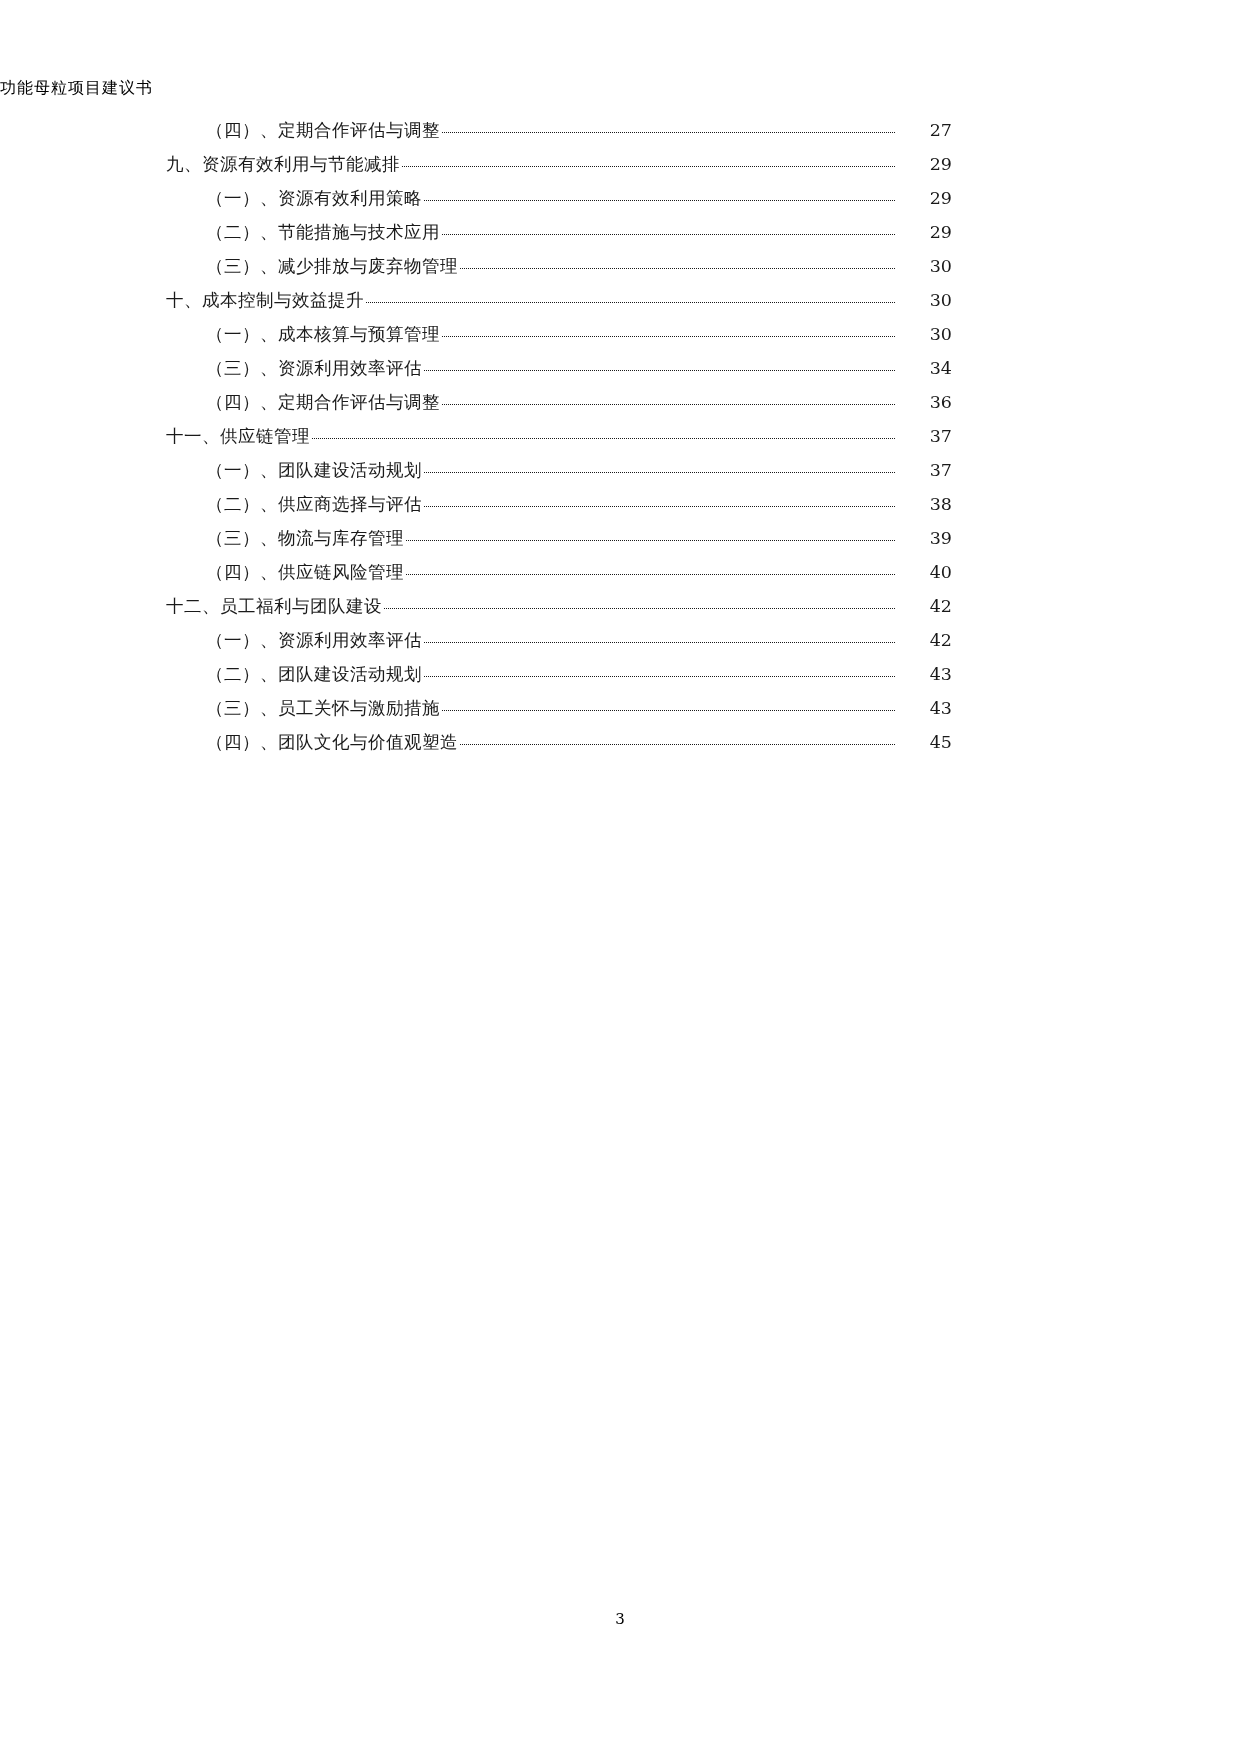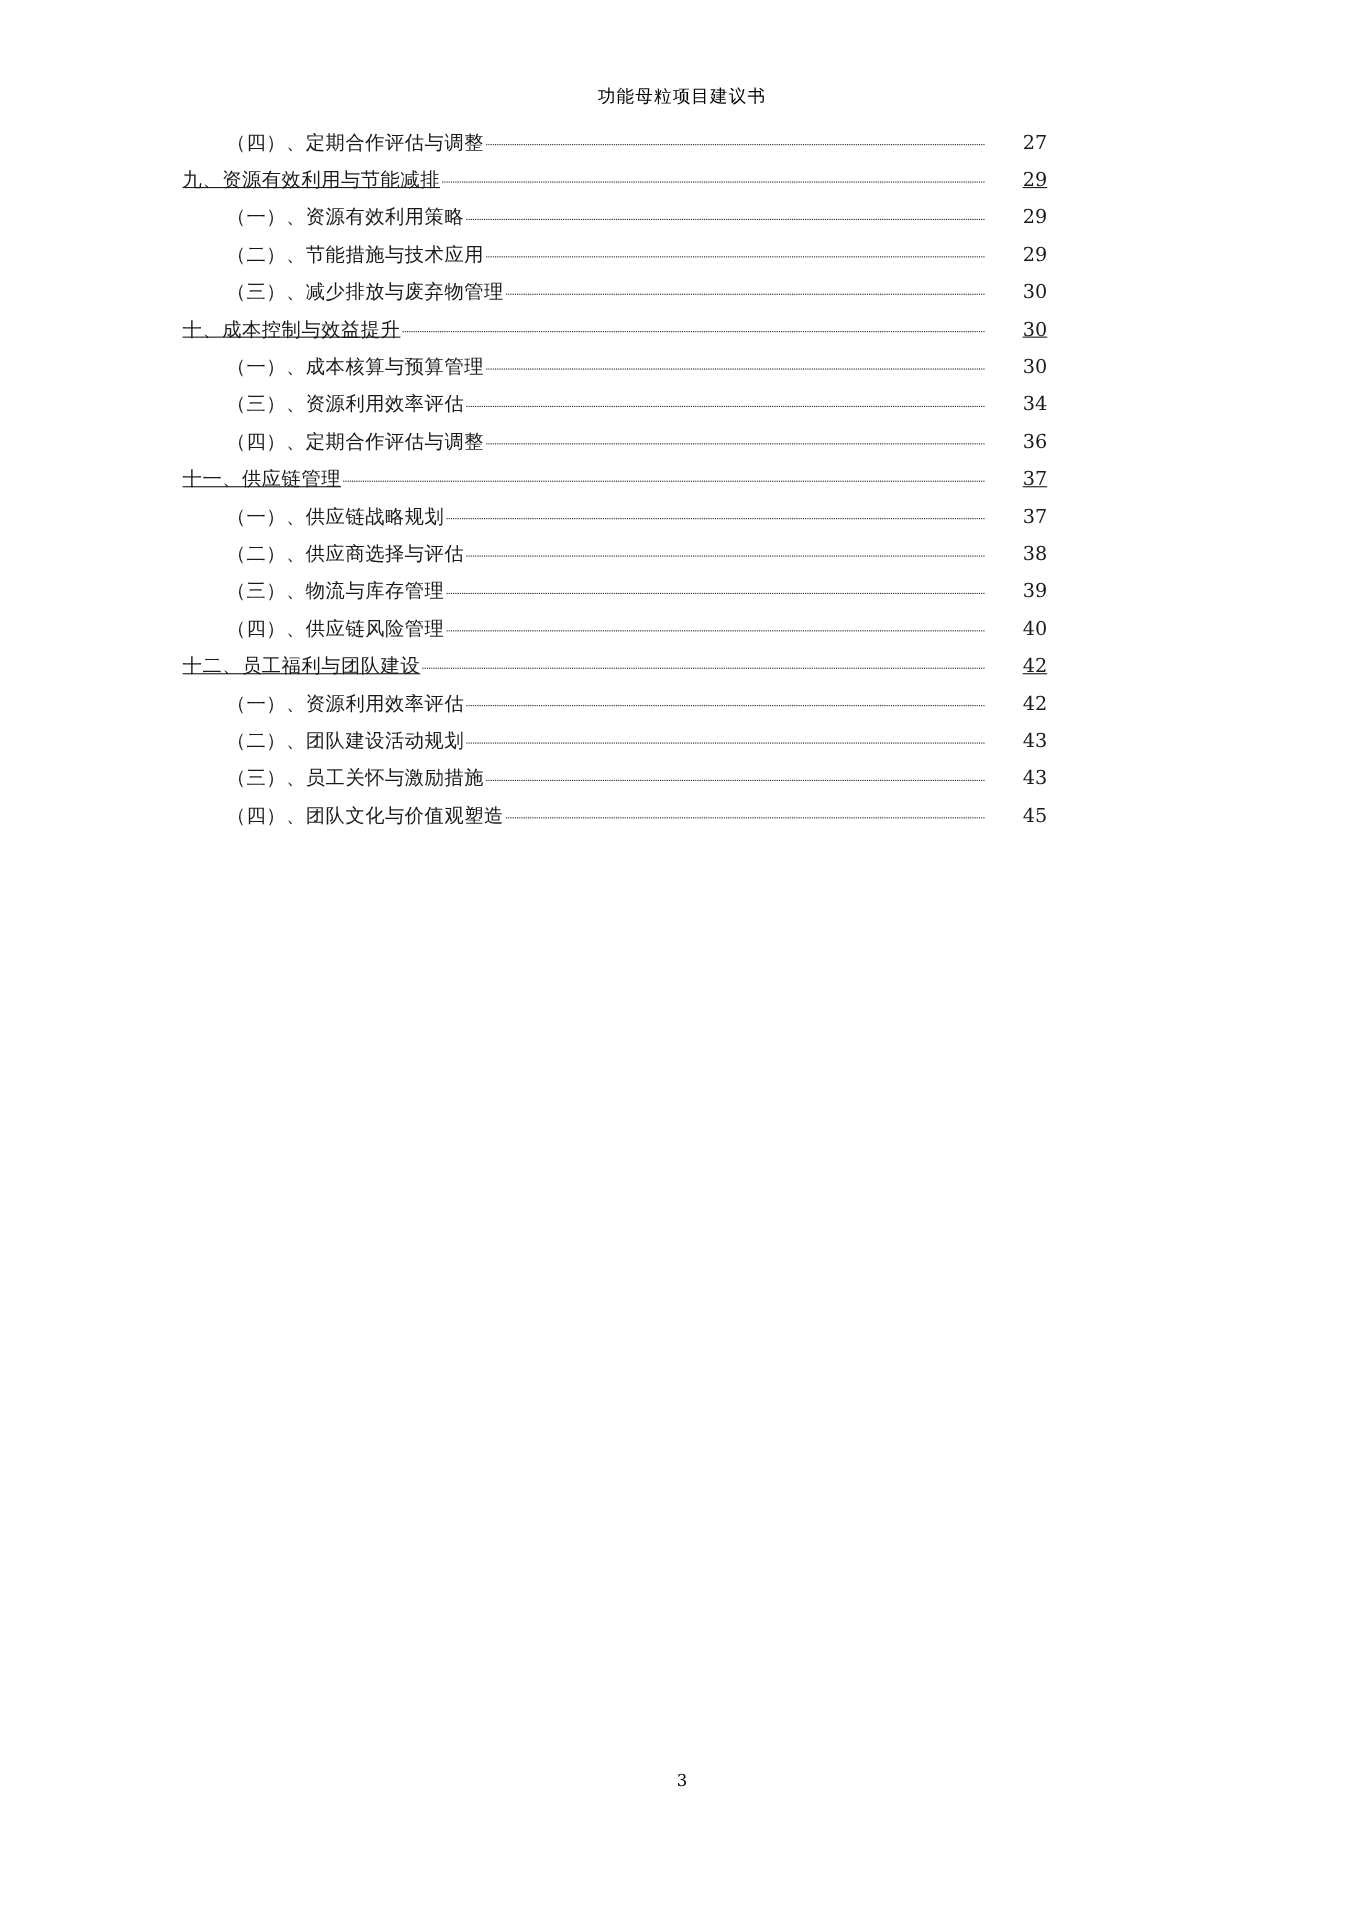--- a/index.html
+++ b/index.html
@@ -20,21 +20,21 @@
     width: 1240px;
     height: 1753px;
     box-sizing: border-box;
     padding: 0;
   }
   .header {
     position: absolute;
     top: 78px;
     left: 0;
     width: 1240px;
-    text-align: center;
+    text-align: left;
     font-size: 16px;
     letter-spacing: 1px;
     font-family: "DejaVu Serif", "Liberation Serif", serif;
     color: #000;
   }
   .toc {
     position: absolute;
     top: 122px;
     left: 152px;
     width: 800px;
@@ -44,21 +44,20 @@
     align-items: baseline;
     font-size: 17.5px;
     line-height: 1;
     color: #1a1a1a;
     font-family: "DejaVu Serif", "Liberation Serif", serif;
     margin-bottom: 16.5px;
     white-space: nowrap;
   }
   .toc-row.level1 {
     padding-left: 14px;
-    text-decoration: underline;
   }
   .toc-row.level2 {
     padding-left: 54px;
     justify-content: flex-end;
   }
   .toc-title {
     letter-spacing: 0.5px;
   }
   .dots {
     flex: 1 1 auto;
@@ -138,21 +137,21 @@
         <span class="toc-title">（四）、定期合作评估与调整</span>
         <span class="dots"></span>
         <span class="toc-page">36</span>
       </div>
       <div class="toc-row level1">
         <span class="toc-title">十一、供应链管理</span>
         <span class="dots"></span>
         <span class="toc-page">37</span>
       </div>
       <div class="toc-row level2">
-        <span class="toc-title">（一）、供应链战略规划</span>
+        <span class="toc-title">（一）、团队建设活动规划</span>
         <span class="dots"></span>
         <span class="toc-page">37</span>
       </div>
       <div class="toc-row level2">
         <span class="toc-title">（二）、供应商选择与评估</span>
         <span class="dots"></span>
         <span class="toc-page">38</span>
       </div>
       <div class="toc-row level2">
         <span class="toc-title">（三）、物流与库存管理</span>

